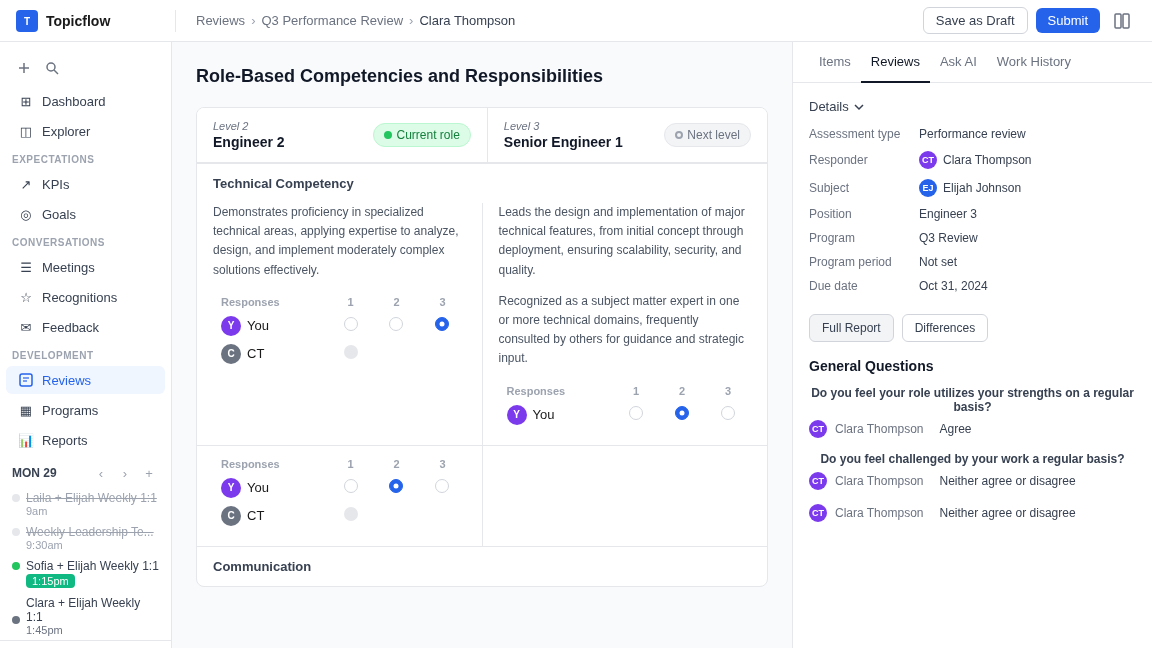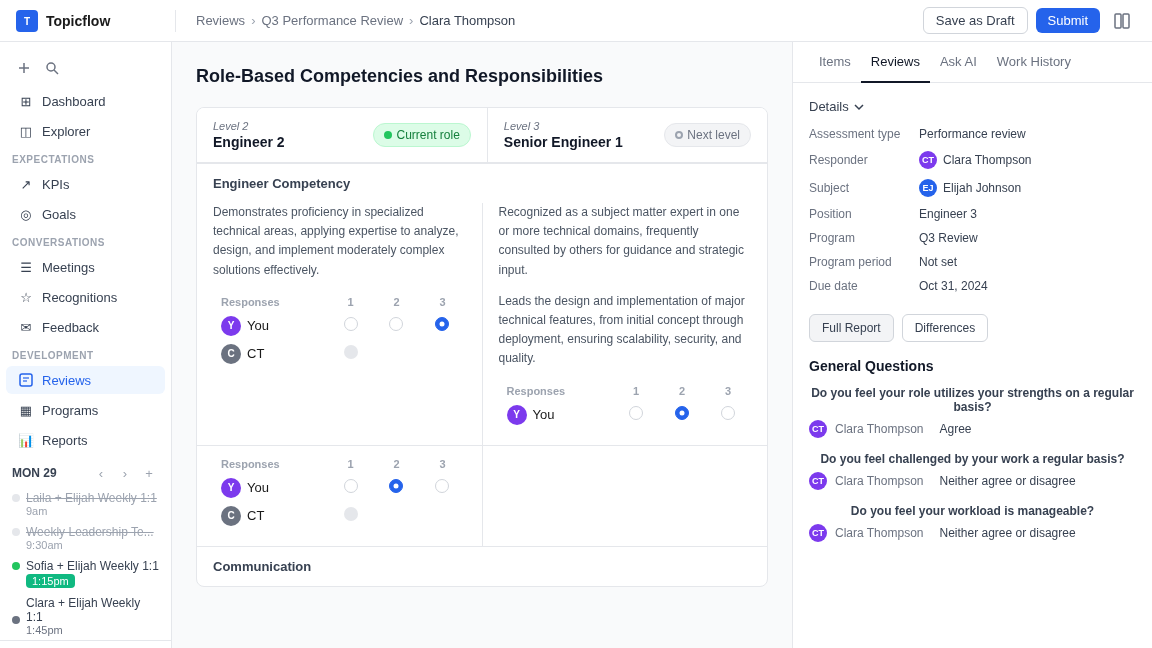--- a/index.html
+++ b/index.html
@@ -273,21 +273,21 @@
         </div>
         <div style="padding:12px 16px;">
           <div class="role-badge next">
             <div class="role-badge-dot gray"></div>
             <span>Next level</span>
           </div>
         </div>
       </div>
 
       <div class="competency-section">
-        <div class="competency-header">Engineer Competency</div>
+        <div class="competency-header">Technical Competency</div>
         <div class="competency-body">
           <div class="competency-left">
             <p class="competency-text">Demonstrates proficiency in specialized technical areas, applying expertise to analyze, design, and implement moderately complex solutions effectively.</p>
 
             <table class="response-table">
               <thead>
                 <tr>
                   <th style="font-size:11px;color:#9ca3af;text-align:left;padding:4px 8px;">Responses</th>
                   <th style="font-size:11px;color:#9ca3af;padding:4px 8px;">1</th>
                   <th style="font-size:11px;color:#9ca3af;padding:4px 8px;">2</th>
@@ -310,22 +310,22 @@
                     <span>CT</span>
                   </td>
                   <td style="padding:4px 8px;text-align:center;"><span class="radio-dot-gray"></span></td>
                   <td style="padding:4px 8px;text-align:center;"></td>
                   <td style="padding:4px 8px;text-align:center;"></td>
                 </tr>
               </tbody>
             </table>
           </div>
           <div class="competency-right">
+            <p class="competency-text">Leads the design and implementation of major technical features, from initial concept through deployment, ensuring scalability, security, and quality.</p>
             <p class="competency-text">Recognized as a subject matter expert in one or more technical domains, frequently consulted by others for guidance and strategic input.</p>
-            <p class="competency-text">Leads the design and implementation of major technical features, from initial concept through deployment, ensuring scalability, security, and quality.</p>
 
             <table class="response-table">
               <thead>
                 <tr>
                   <th style="font-size:11px;color:#9ca3af;text-align:left;padding:4px 8px;">Responses</th>
                   <th style="font-size:11px;color:#9ca3af;padding:4px 8px;">1</th>
                   <th style="font-size:11px;color:#9ca3af;padding:4px 8px;">2</th>
                   <th style="font-size:11px;color:#9ca3af;padding:4px 8px;">3</th>
                 </tr>
               </thead>
@@ -463,21 +463,20 @@
       <div class="question-block">
         <div class="question-text">Do you feel challenged by your work a regular basis?</div>
         <div class="answer-row">
           <div class="answer-avatar" style="background:#7c3aed;">CT</div>
           <span class="details-value" style="font-size:12px;color:#6b7280;">Clara Thompson</span>
           <span class="answer-text" style="margin-left:8px;">Neither agree or disagree</span>
         </div>
       </div>
 
       <div class="question-block">
-        <div class="question-text">Do you feel your workload is manageable?</div>
         <div class="answer-row">
           <div class="answer-avatar" style="background:#7c3aed;">CT</div>
           <span class="details-value" style="font-size:12px;color:#6b7280;">Clara Thompson</span>
           <span class="answer-text" style="margin-left:8px;">Neither agree or disagree</span>
         </div>
       </div>
     </div>
   </div>
 
 </div>

